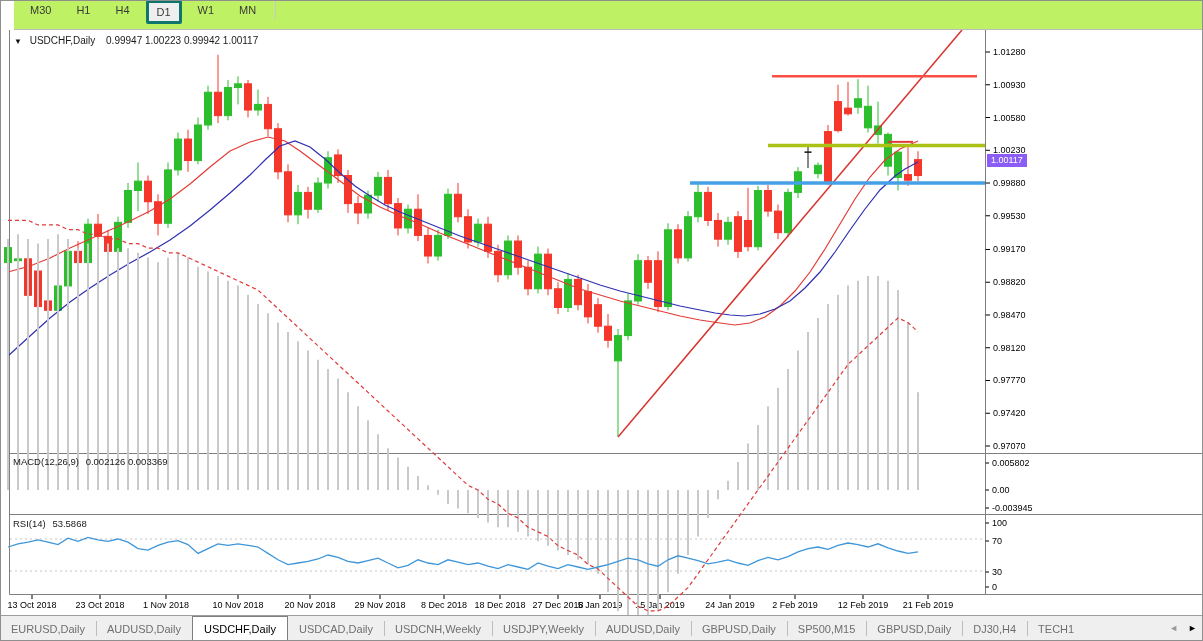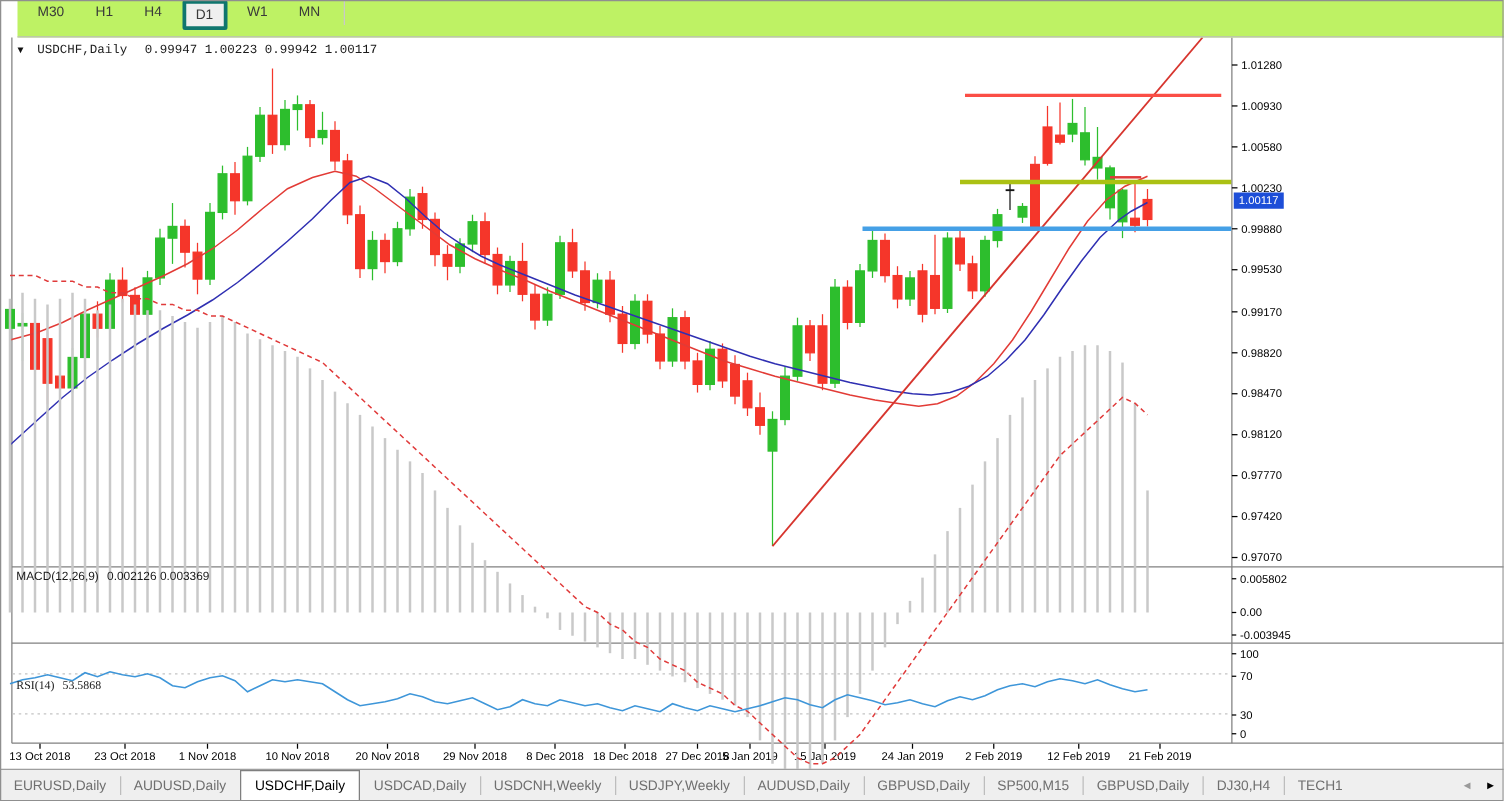--- a/index.html
+++ b/index.html
@@ -6,26 +6,26 @@
   body{width:1203px;height:641px;position:relative;background:#fff;overflow:hidden;
        font-family:"Liberation Sans",sans-serif;-webkit-font-smoothing:none;}
   .frame{position:absolute;inset:0;border:1px solid #8f8f8f;pointer-events:none;z-index:50;}
   
   .toolbar{position:absolute;top:0;left:14px;width:1203px;height:29px;background:#bef264;
            border-bottom:1px solid #bcbcbc;display:flex;align-items:flex-start;z-index:10;}
   .tfbtn{font-size:11px;color:#3a3a3a;padding:3px 8px;margin-left:7px;border:1px solid transparent;cursor:default;}
   .tfbtn.active{border:3px solid #0f766e;background:#efefef;border-radius:2px;}
   .tb-sep{width:1px;height:20px;background:#c9c9c9;margin-left:10px;}
   
-  .sym-title{position:absolute;top:35px;left:14px;font-size:10px;color:#1a1a1a;z-index:5;font-family:Liberation Mono, monospace;}
+  .sym-title{position:absolute;top:35px;left:14px;font-size:10px;color:#1a1a1a;z-index:5;}
   .sym-title .tri{display:inline-block;font-size:8px;margin-right:5px;color:#111;}
   .panel-title{position:absolute;left:13px;font-size:9.5px;color:#1a1a1a;z-index:5;}
   .macd-title{top:456px;}
-  .rsi-title{top:544px;font-family:Liberation Serif, serif;}
-  .price-badge{position:absolute;left:987px;top:154px;background:#1d4ed8;color:#fff;
+  .rsi-title{top:518px;}
+  .price-badge{position:absolute;left:987px;top:154px;background:#8b5cf6;color:#fff;
                font-size:9px;padding:1px 4px 2px 4px;z-index:6;}
   
   svg#plot{position:absolute;top:0;left:0;z-index:1;}
   svg text{font-family:"Liberation Sans",sans-serif;font-size:9px;fill:#000;}
   svg text.date{font-size:9px;}
   
   .tabbar{position:absolute;left:0;bottom:0;width:1203px;height:25px;background:#efefef;
           border-top:1px solid #9e9e9e;display:flex;align-items:stretch;overflow:hidden;z-index:10;}
   .tab{font-size:11px;color:#6f6f6f;display:flex;align-items:center;padding:0 11px;white-space:nowrap;cursor:default;position:relative;text-align:center;}
   .tab + .tab::before{content:"";position:absolute;left:0;top:5px;bottom:5px;width:1px;background:#bdbdbd;}

